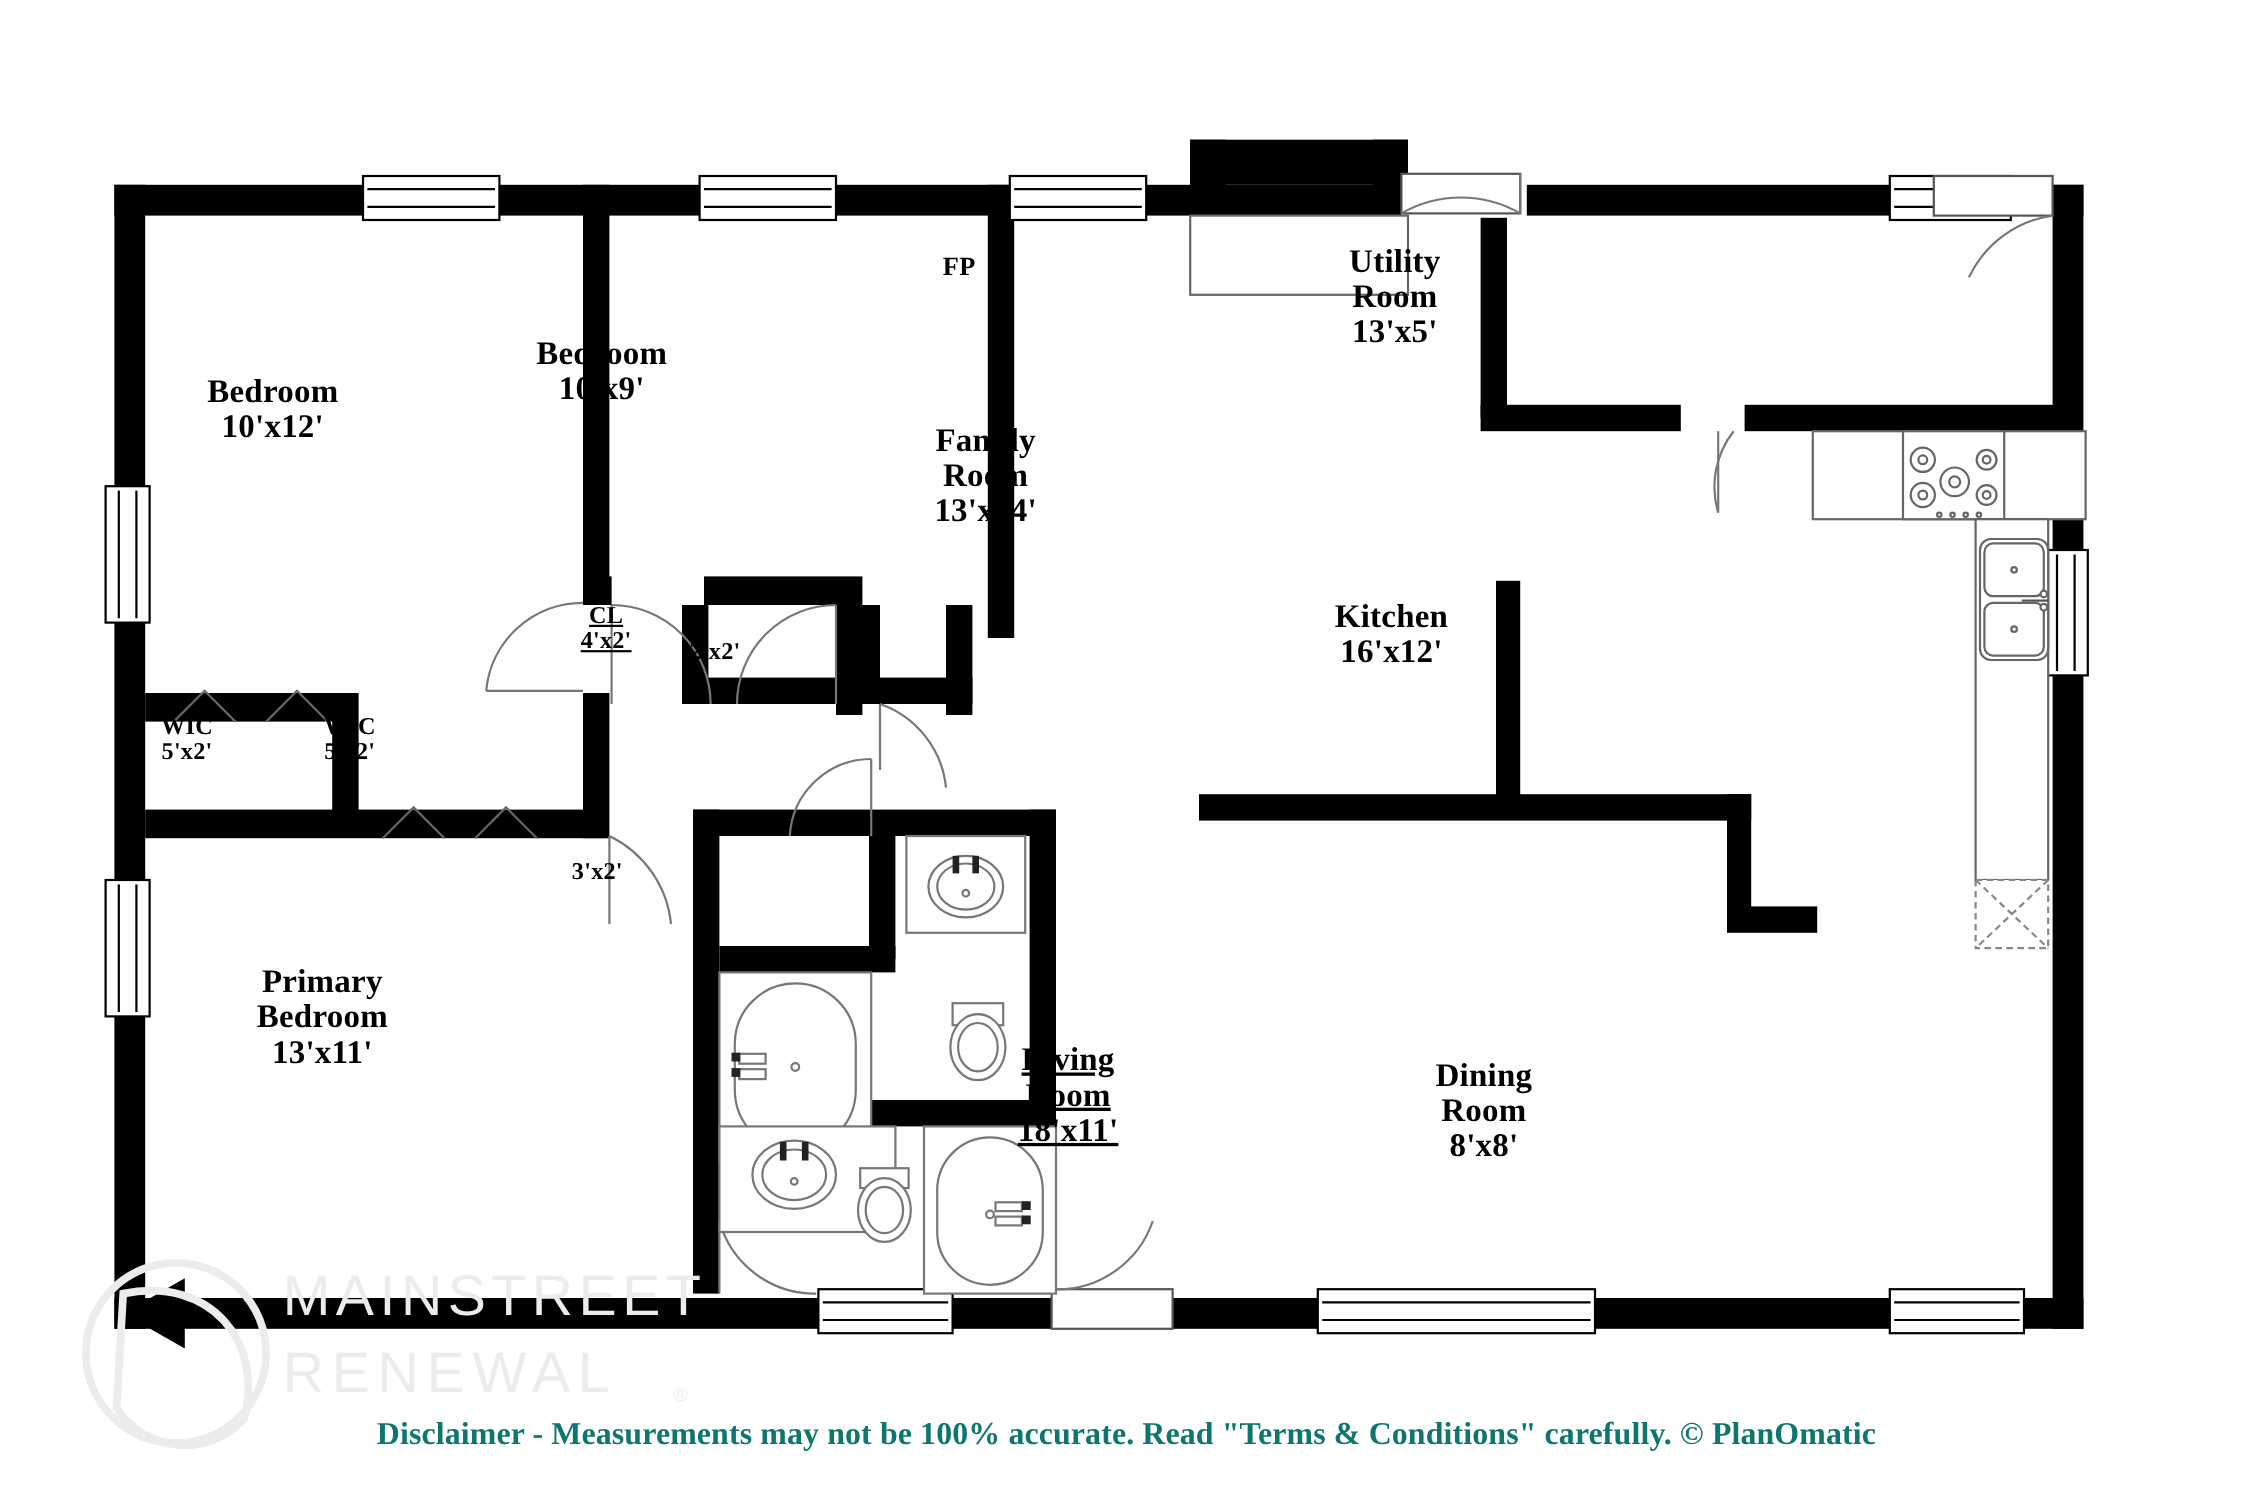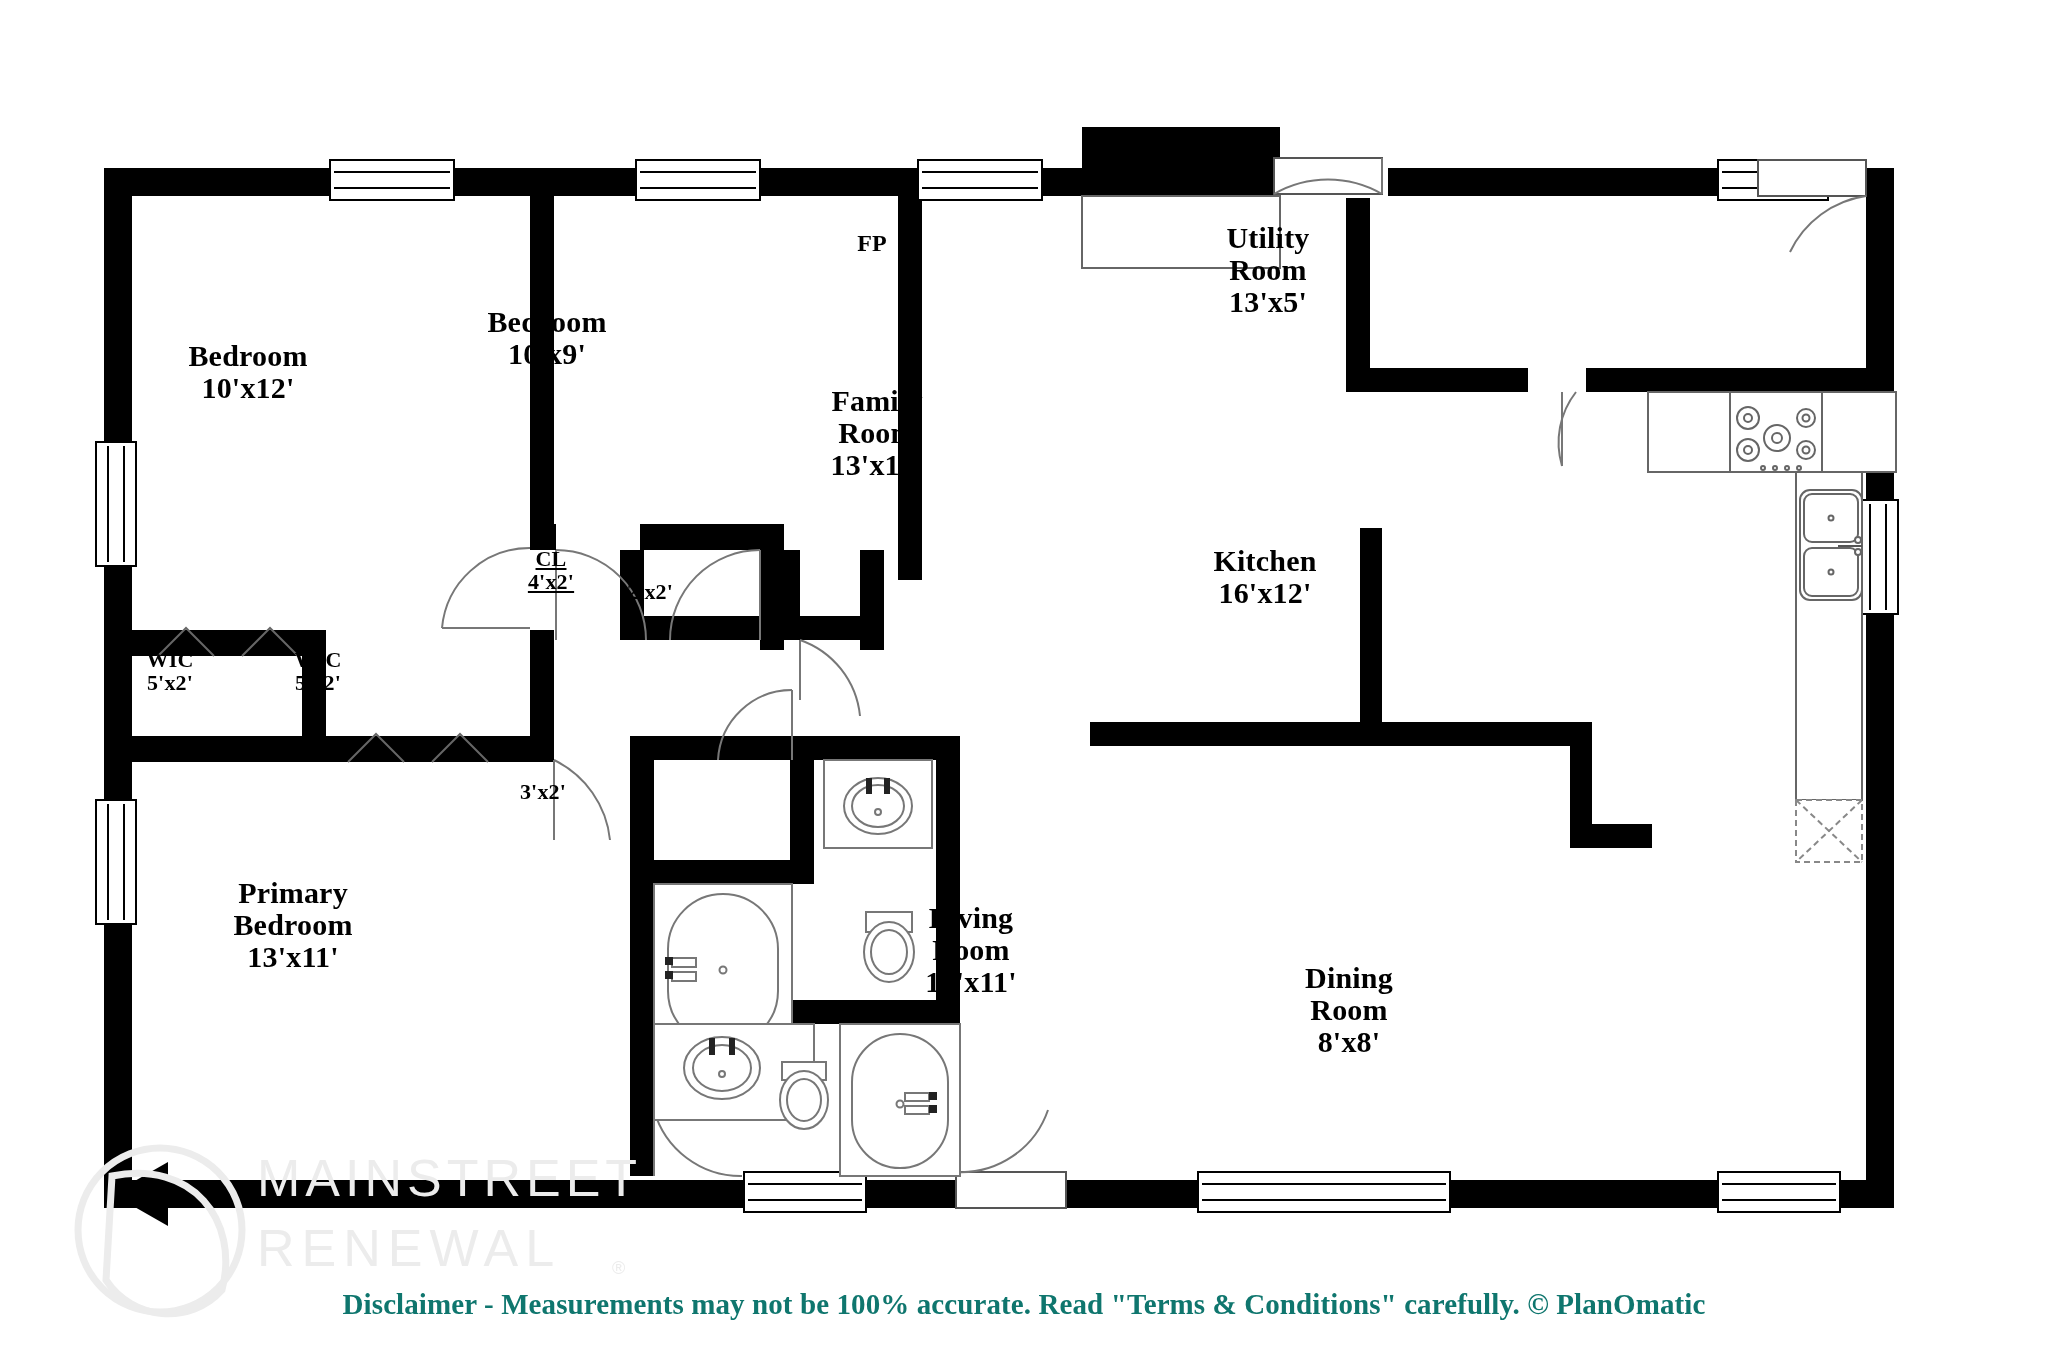--- a/index.html
+++ b/index.html
@@ -300,29 +300,29 @@
 
     <g fill="#000000">
       <path d="M112 1194 L168 1162 L168 1182 L196 1182 L196 1206 L168 1206 L168 1226 Z"></path>
     </g>
   </svg>
 
   <div class="lbl lbl-lg" style="left:98px;top:340px;width:300px;">Bedroom
 10'x12'</div>
   <div class="lbl lbl-lg" style="left:397px;top:306px;width:300px;">Bedroom
 10'x9'</div>
-  <div class="lbl lbl-lg" style="left:727px;top:385px;width:300px;">Family
+  <div class="lbl lbl-lg" style="left:746px;top:385px;width:300px;">Family
 Room
 13'x14'</div>
   <div class="lbl lbl-lg" style="left:1118px;top:222px;width:300px;">Utility
 Room
 13'x5'</div>
   <div class="lbl lbl-lg" style="left:1115px;top:545px;width:300px;">Kitchen
 16'x12'</div>
-  <div class="lbl lbl-lg" style="left:821px;top:902px;width:300px;">Living
+  <div class="lbl lbl-lg" style="left:821px;top:948px;width:300px;text-decoration:underline;">Living
 Room
 18'x11'</div>
   <div class="lbl lbl-lg" style="left:1199px;top:962px;width:300px;">Dining
 Room
 8'x8'</div>
   <div class="lbl lbl-lg" style="left:143px;top:877px;width:300px;">Primary
 Bedroom
 13'x11'</div>
 
   <div class="lbl lbl-sm" style="left:471px;top:547px;width:160px;text-decoration:underline;">CL

